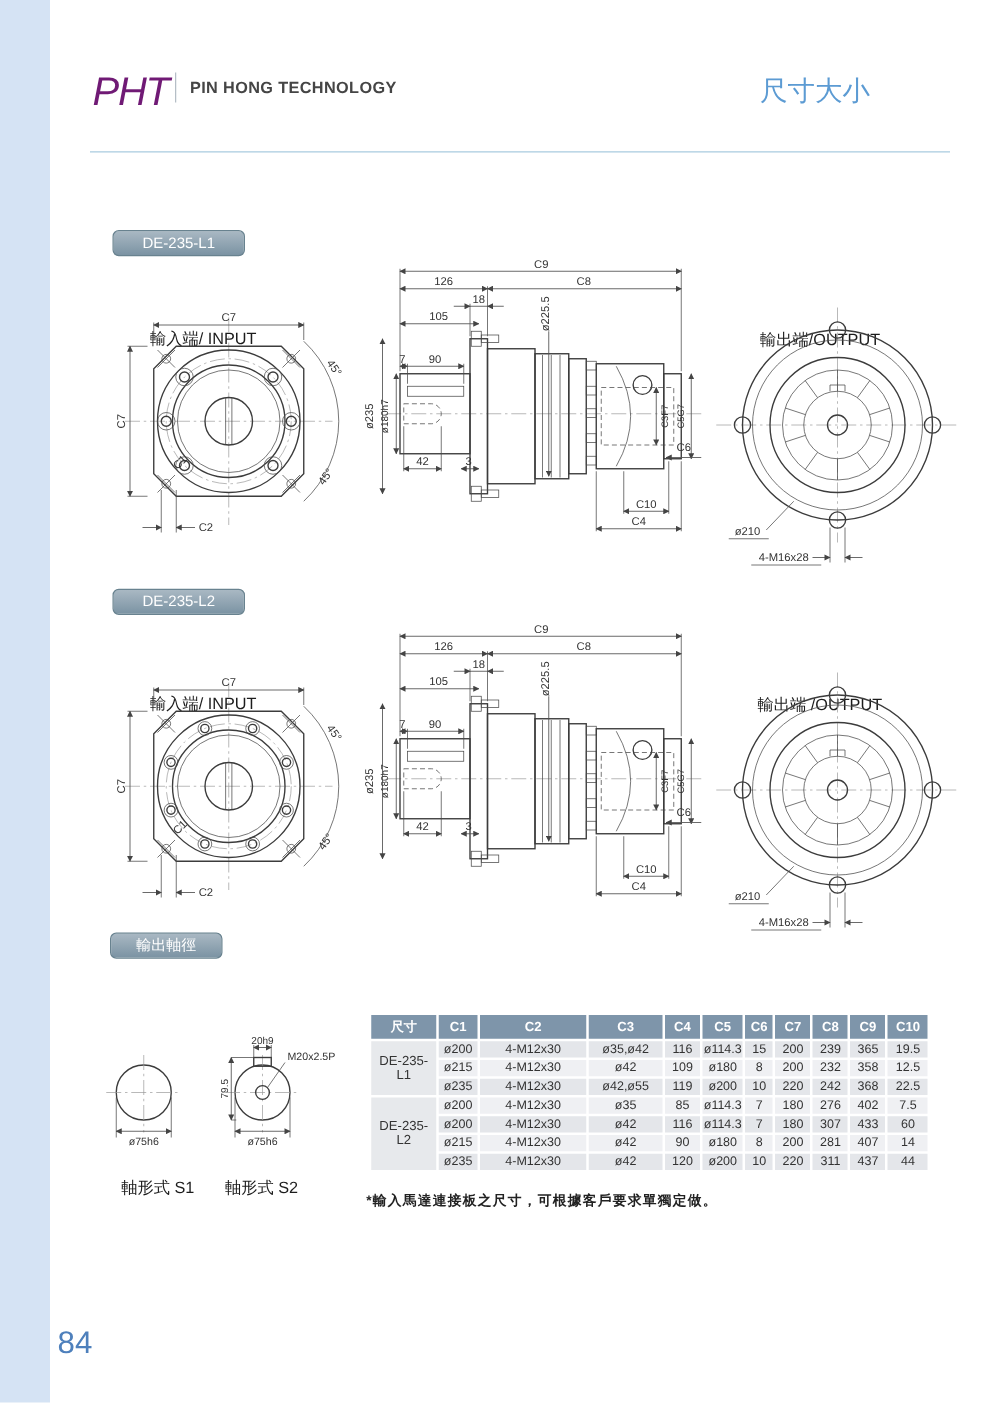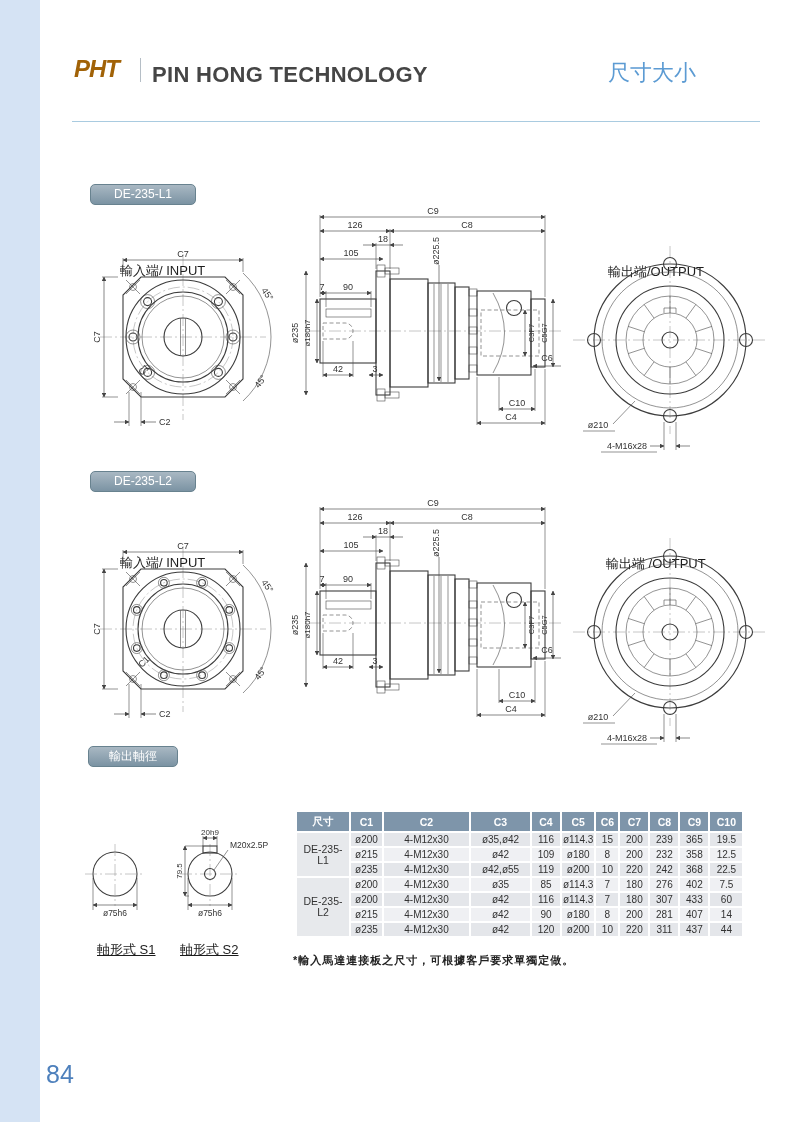--- a/index.html
+++ b/index.html
@@ -1,28 +1,28 @@
 <!DOCTYPE html>
 <html><head>
 <meta charset="utf-8">
 <style>
   html,body{margin:0;padding:0;}
   body{width:800px;height:1122px;position:relative;background:#ffffff;
        font-family:"Liberation Sans",sans-serif;overflow:hidden;}
   .abs{position:absolute;}
   .strip{position:absolute;left:0;top:0;width:40px;height:1122px;background:#d5e3f4;}
-  .logo{font-size:24px;font-weight:bold;font-style:italic;color:#a16207;letter-spacing:-1px;}
+  .logo{font-size:32px;font-weight:normal;font-style:italic;color:#701a75;letter-spacing:-1px;}
   .vdiv{width:1px;height:24px;background:#b5bec6;}
-  .company{font-size:22px;font-weight:bold;color:#454545;letter-spacing:.3px;}
+  .company{font-size:13px;font-weight:bold;color:#454545;letter-spacing:.3px;}
   .pagetitle{font-size:22px;color:#5c9bd3;text-align:right;}
   .hrule{height:1px;background:#a9cbe0;}
   .badge{background:linear-gradient(#a9b8c3,#7b93a3);border:1px solid #68828f;border-radius:5px;
          color:#fff;font-size:12px;text-align:center;line-height:19px;}
   .dwglabel{font-size:13px;color:#1c1c1c;margin-top:36px;}
-  .shaftlabel{font-size:13px;color:#1c1c1c;text-decoration:underline;}
+  .shaftlabel{font-size:13px;color:#1c1c1c;}
   .pagenum{font-size:25px;color:#4e80bc;}
   svg{overflow:visible;display:block;}
   svg text{font-family:"Liberation Sans",sans-serif;font-size:9px;fill:#333;}
   .out{stroke:#3c3c3c;stroke-width:1.1;fill:none;}
   .thin{stroke:#4a4a4a;stroke-width:.6;fill:none;}
   .dim{stroke:#555;stroke-width:.7;fill:none;}
   .cl{stroke:#999;stroke-width:.55;fill:none;stroke-dasharray:12 3 2 3;}
   .dash{stroke-dasharray:4 2.5;}
   table.spec{border-collapse:separate;border-spacing:2px;font-size:10px;color:#333;table-layout:fixed;}
   table.spec th{background:#7e95aa;color:#fff;font-weight:bold;height:19px;padding:0 1px;font-size:10.5px;}

